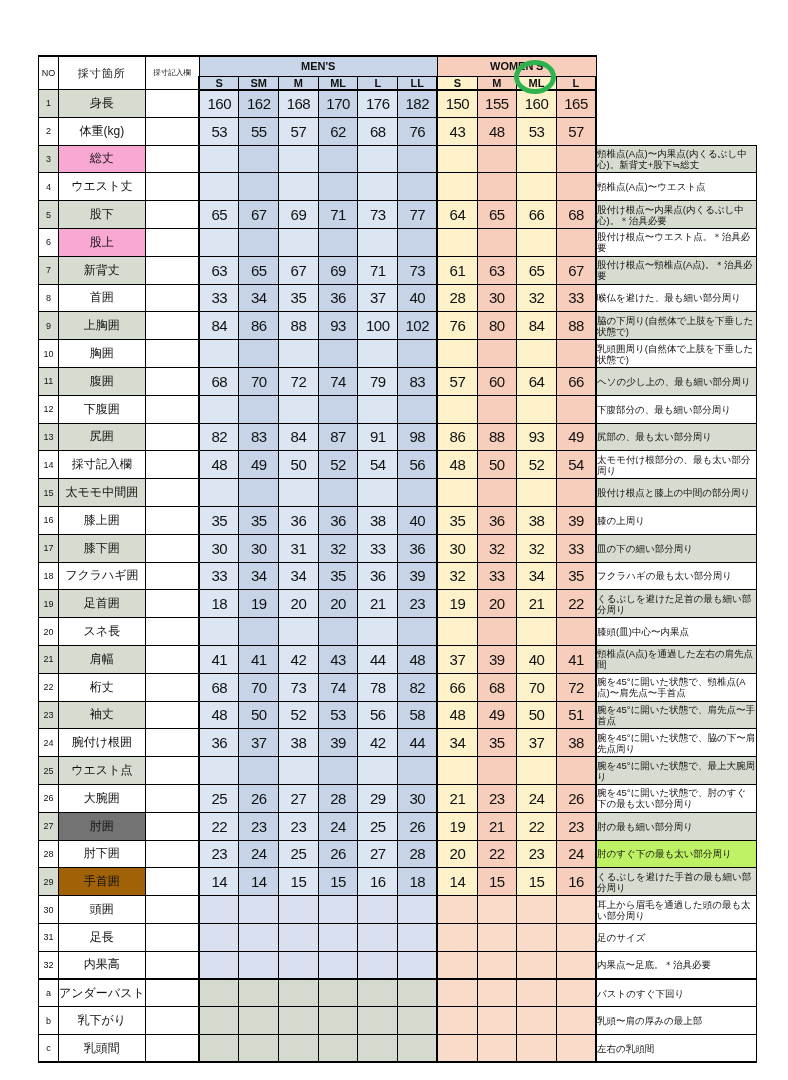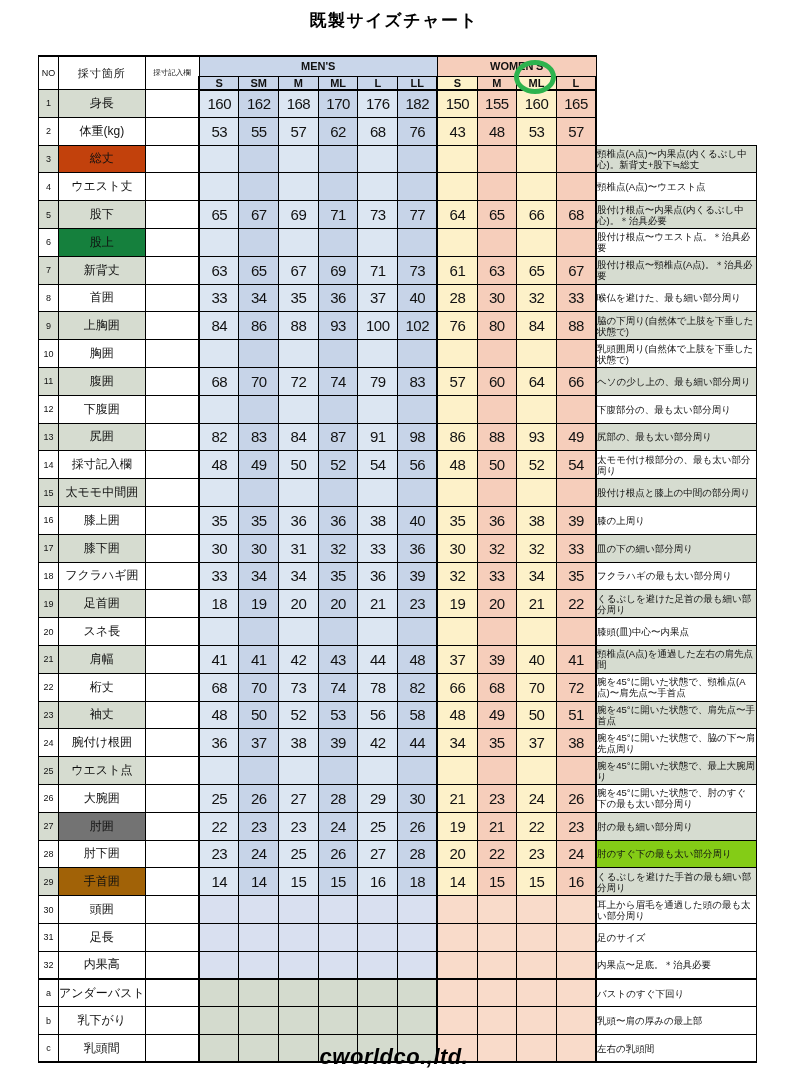--- a/index.html
+++ b/index.html
@@ -53,21 +53,20 @@
   }
   .footer{
     position:absolute;top:1044px;left:0;width:788px;text-align:center;
     font-size:22px;font-weight:bold;font-style:italic;letter-spacing:0.5px;color:#000;
   }
 </style>
 </head>
 <body>
 
 <div class="page" style="--men-hdr: #c9d6ea; --yellow: #fdf1c9; --pink: #f6cebb; --green: #2db34e;">
-  <div class="title">既製サイズチャート</div>
 
   <table class="size-table">
     <colgroup>
       <col style="width:20px">
         <col style="width:86px">
         <col style="width:54px">
       <col style="width:39.7px">
         <col style="width:39.7px">
         <col style="width:39.7px">
       <col style="width:39.7px">
@@ -129,21 +128,21 @@
           <td class="c-val" style="background: rgb(220, 230, 242);">68</td>
           <td class="c-val" style="background: rgb(199, 212, 232);">76</td>
           <td class="c-val grp" style="background: rgb(253, 241, 201);">43</td>
           <td class="c-val" style="background: rgb(246, 206, 187);">48</td>
           <td class="c-val" style="background: rgb(253, 241, 201);">53</td>
           <td class="c-val wlast" style="background: rgb(246, 206, 187);">57</td>
           <td class="no-note"></td>
         </tr>
         <tr>
           <td class="c-no" style="background: rgb(214, 220, 208);">3</td>
-          <td class="c-label" style="background: #c2410c;">総丈</td>
+          <td class="c-label" style="background: #f9a8d4;">総丈</td>
           <td class="c-entry" style="background: rgb(255, 255, 255);"></td>
           <td class="c-val grp" style="background: rgb(220, 230, 242);"></td>
           <td class="c-val" style="background: rgb(199, 212, 232);"></td>
           <td class="c-val" style="background: rgb(220, 230, 242);"></td>
           <td class="c-val" style="background: rgb(199, 212, 232);"></td>
           <td class="c-val" style="background: rgb(220, 230, 242);"></td>
           <td class="c-val" style="background: rgb(199, 212, 232);"></td>
           <td class="c-val grp" style="background: rgb(253, 241, 201);"></td>
           <td class="c-val" style="background: rgb(246, 206, 187);"></td>
           <td class="c-val" style="background: rgb(253, 241, 201);"></td>
@@ -177,21 +176,21 @@
           <td class="c-val" style="background: rgb(220, 230, 242);">73</td>
           <td class="c-val" style="background: rgb(199, 212, 232);">77</td>
           <td class="c-val grp" style="background: rgb(253, 241, 201);">64</td>
           <td class="c-val" style="background: rgb(246, 206, 187);">65</td>
           <td class="c-val" style="background: rgb(253, 241, 201);">66</td>
           <td class="c-val wlast" style="background: rgb(246, 206, 187);">68</td>
           <td class="c-note" style="background: rgb(214, 220, 208);">股付け根点〜内果点(内くるぶし中心)。＊治具必要</td>
         </tr>
         <tr>
           <td class="c-no" style="background: rgb(255, 255, 255);">6</td>
-          <td class="c-label" style="background: #15803d;">股上</td>
+          <td class="c-label" style="background: #f9a8d4;">股上</td>
           <td class="c-entry" style="background: rgb(255, 255, 255);"></td>
           <td class="c-val grp" style="background: rgb(220, 230, 242);"></td>
           <td class="c-val" style="background: rgb(199, 212, 232);"></td>
           <td class="c-val" style="background: rgb(220, 230, 242);"></td>
           <td class="c-val" style="background: rgb(199, 212, 232);"></td>
           <td class="c-val" style="background: rgb(220, 230, 242);"></td>
           <td class="c-val" style="background: rgb(199, 212, 232);"></td>
           <td class="c-val grp" style="background: rgb(253, 241, 201);"></td>
           <td class="c-val" style="background: rgb(246, 206, 187);"></td>
           <td class="c-val" style="background: rgb(253, 241, 201);"></td>
@@ -285,21 +284,21 @@
           <td class="c-val grp" style="background: rgb(220, 230, 242);"></td>
           <td class="c-val" style="background: rgb(199, 212, 232);"></td>
           <td class="c-val" style="background: rgb(220, 230, 242);"></td>
           <td class="c-val" style="background: rgb(199, 212, 232);"></td>
           <td class="c-val" style="background: rgb(220, 230, 242);"></td>
           <td class="c-val" style="background: rgb(199, 212, 232);"></td>
           <td class="c-val grp" style="background: rgb(253, 241, 201);"></td>
           <td class="c-val" style="background: rgb(246, 206, 187);"></td>
           <td class="c-val" style="background: rgb(253, 241, 201);"></td>
           <td class="c-val wlast" style="background: rgb(246, 206, 187);"></td>
-          <td class="c-note" style="background: rgb(255, 255, 255);">下腹部分の、最も太い部分周り</td>
+          <td class="c-note" style="background: rgb(255, 255, 255);">下腹部分の、最も細い部分周り</td>
         </tr>
         <tr>
           <td class="c-no" style="background: rgb(214, 220, 208);">13</td>
           <td class="c-label" style="background: rgb(214, 220, 208);">尻囲</td>
           <td class="c-entry" style="background: rgb(255, 255, 255);"></td>
           <td class="c-val grp" style="background: rgb(220, 230, 242);">82</td>
           <td class="c-val" style="background: rgb(199, 212, 232);">83</td>
           <td class="c-val" style="background: rgb(220, 230, 242);">84</td>
           <td class="c-val" style="background: rgb(199, 212, 232);">87</td>
           <td class="c-val" style="background: rgb(220, 230, 242);">91</td>
@@ -541,21 +540,21 @@
           <td class="c-val grp" style="background: rgb(220, 230, 242);">23</td>
           <td class="c-val" style="background: rgb(199, 212, 232);">24</td>
           <td class="c-val" style="background: rgb(220, 230, 242);">25</td>
           <td class="c-val" style="background: rgb(199, 212, 232);">26</td>
           <td class="c-val" style="background: rgb(220, 230, 242);">27</td>
           <td class="c-val" style="background: rgb(199, 212, 232);">28</td>
           <td class="c-val grp" style="background: rgb(253, 241, 201);">20</td>
           <td class="c-val" style="background: rgb(246, 206, 187);">22</td>
           <td class="c-val" style="background: rgb(253, 241, 201);">23</td>
           <td class="c-val wlast" style="background: rgb(246, 206, 187);">24</td>
-          <td class="c-note" style="background: #84cc16;">肘のすぐ下の最も太い部分周り</td>
+          <td class="c-note" style="background: #bef264;">肘のすぐ下の最も太い部分周り</td>
         </tr>
         <tr>
           <td class="c-no" style="background: rgb(214, 220, 208);">29</td>
           <td class="c-label" style="background: #a16207;">手首囲</td>
           <td class="c-entry" style="background: rgb(255, 255, 255);"></td>
           <td class="c-val grp" style="background: rgb(220, 230, 242);">14</td>
           <td class="c-val" style="background: rgb(199, 212, 232);">14</td>
           <td class="c-val" style="background: rgb(220, 230, 242);">15</td>
           <td class="c-val" style="background: rgb(199, 212, 232);">15</td>
           <td class="c-val" style="background: rgb(220, 230, 242);">16</td>
@@ -660,14 +659,13 @@
           <td class="c-val" style="background: rgb(249, 219, 202);"></td>
           <td class="c-val" style="background: rgb(249, 219, 202);"></td>
           <td class="c-val wlast" style="background: rgb(249, 219, 202);"></td>
           <td class="c-note" style="background: rgb(255, 255, 255);">左右の乳頭間</td>
         </tr>
       </tbody>
   </table>
 
   <div class="ml-circle"></div>
 
-  <div class="footer">cworldco.,ltd.</div>
 </div>
 
 </body></html>

